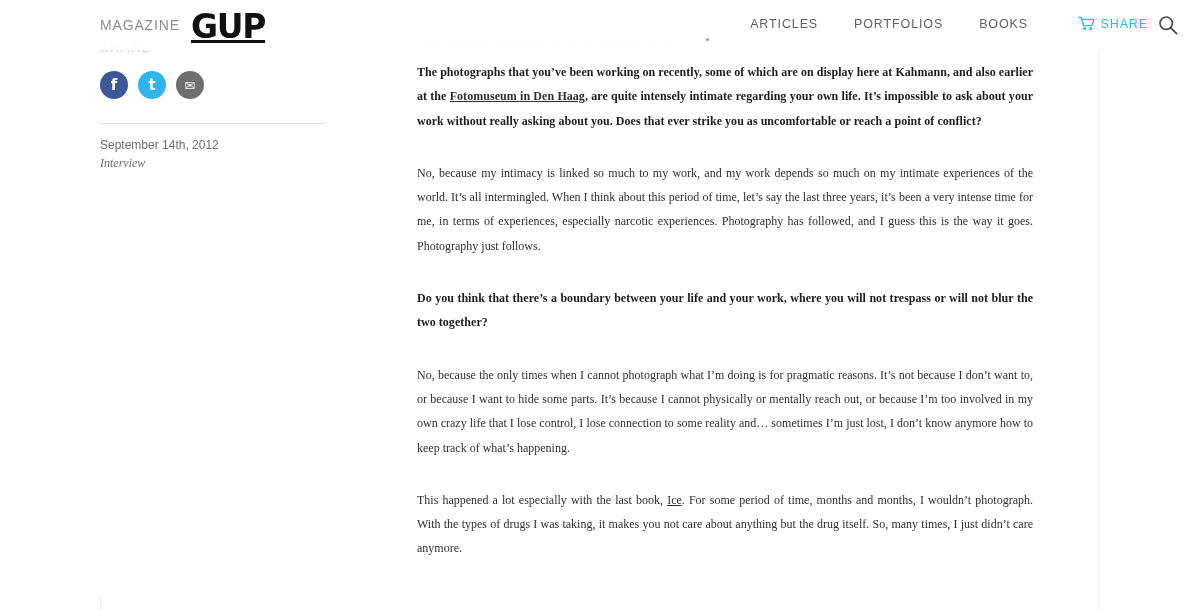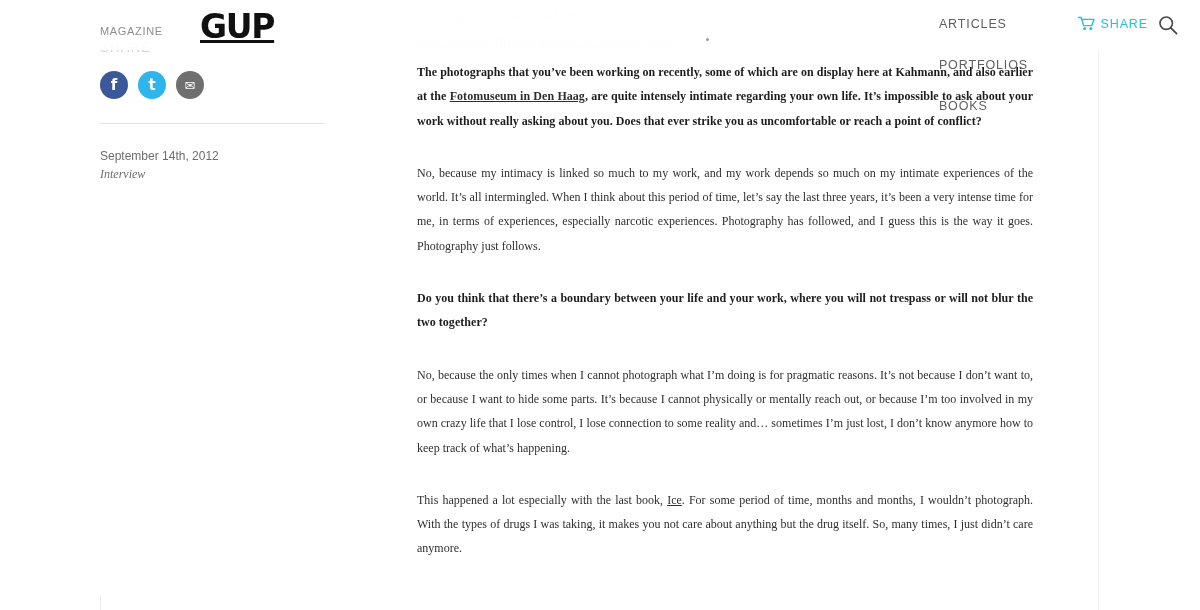--- a/index.html
+++ b/index.html
@@ -20,44 +20,43 @@
     position: absolute;
     top: 0; left: 0;
     width: 1200px;
     height: 50px;
     background: rgba(255,255,255,0.93);
     z-index: 40;
   }
   .brand-magazine {
     position: absolute;
     left: 100px;
-    top: 25px;
-    font-size: 11px;
+    top: 17px;
+    font-size: 14px;
     letter-spacing: 0.06em;
     color: #8d8d8d;
     font-family: "Liberation Sans", sans-serif;
   }
   .brand-logo {
     position: absolute;
-    left: 200px;
+    left: 191px;
     top: 7px;
     font-size: 33px;
     font-weight: bold;
     letter-spacing: -0.04em;
     color: #111111;
     font-family: "DejaVu Sans", sans-serif;
   }
   .nav {
     position: absolute;
     right: 172px;
     top: 17px;
     display: flex;
-    gap: 27px;
-    align-items: flex-start;
-    flex-direction: column;
+    gap: 36px;
+    align-items: center;
   }
   .nav-item {
     font-size: 12.5px;
     letter-spacing: 0.07em;
     color: #5f5f5f;
     text-decoration: none;
     white-space: nowrap;
   }
   .nav-dot {
     position: absolute;
@@ -138,21 +137,21 @@
   .sicon.fb { background: #3b5998; }
   .sicon.tw { background: #2eb6ec; }
   .sicon.ml { background: #6f6f6f; font-size: 13px; font-weight: normal; }
   .divider {
     margin-top: 24px;
     width: 225px;
     height: 1px;
     background: #e2e2e2;
   }
   .meta-date {
-    margin-top: 25px;
+    margin-top: 14px;
     font-size: 12px;
     color: #6d6d6d;
     font-family: "Liberation Sans", sans-serif;
   }
   .meta-type {
     margin-top: 4px;
     font-size: 12px;
     color: #6d6d6d;
     font-style: italic;
     font-family: "Liberation Serif", serif;

